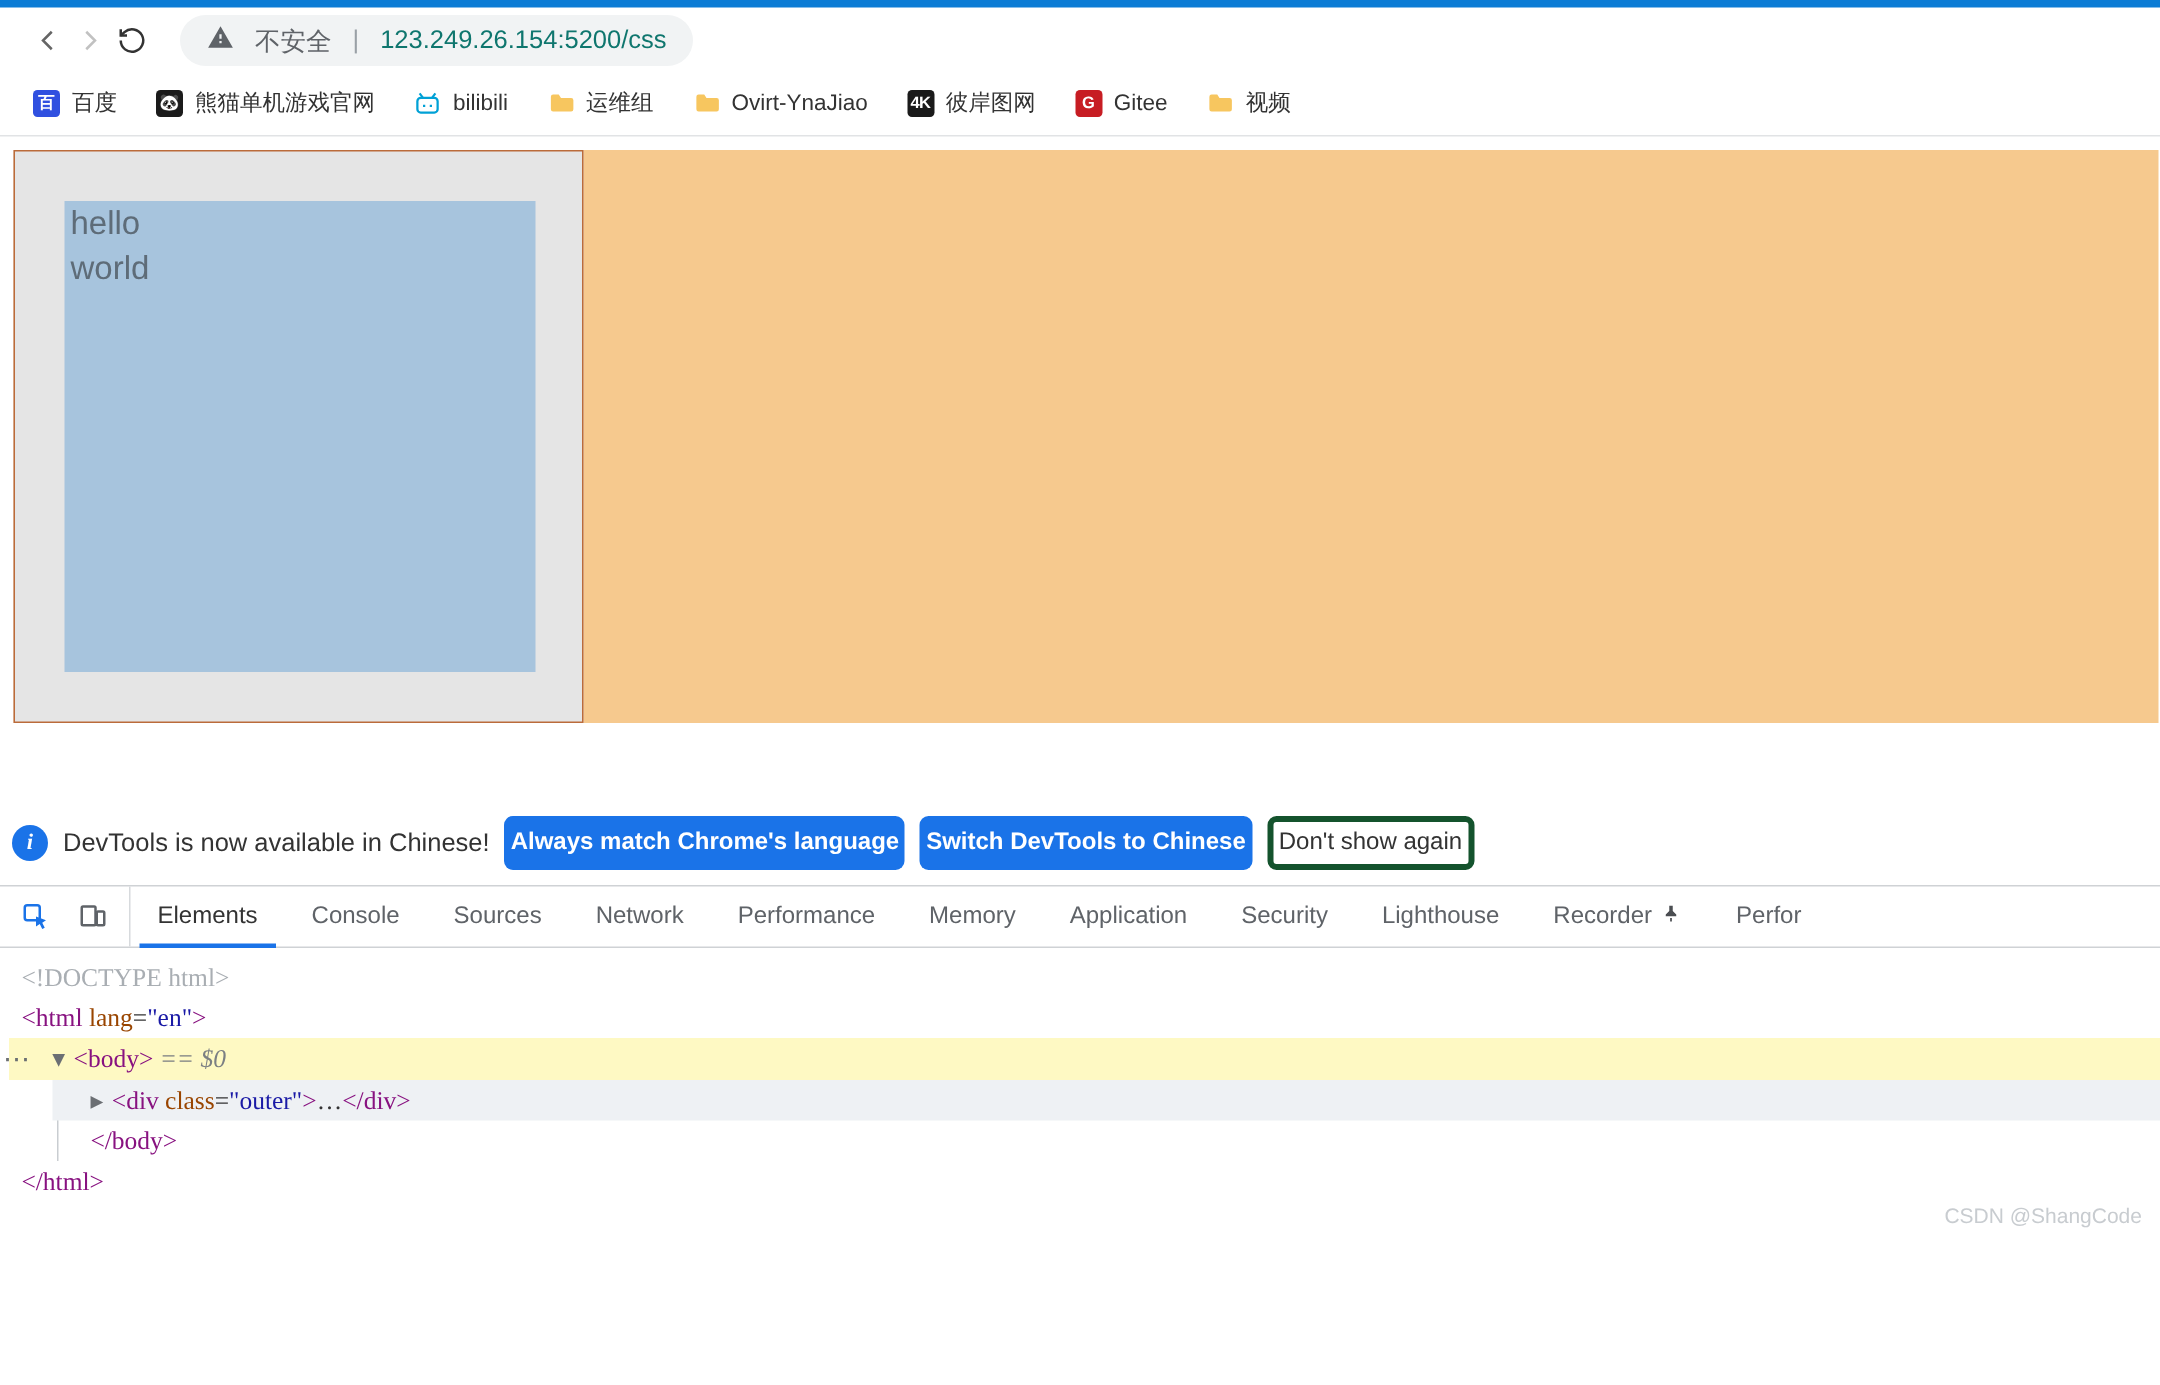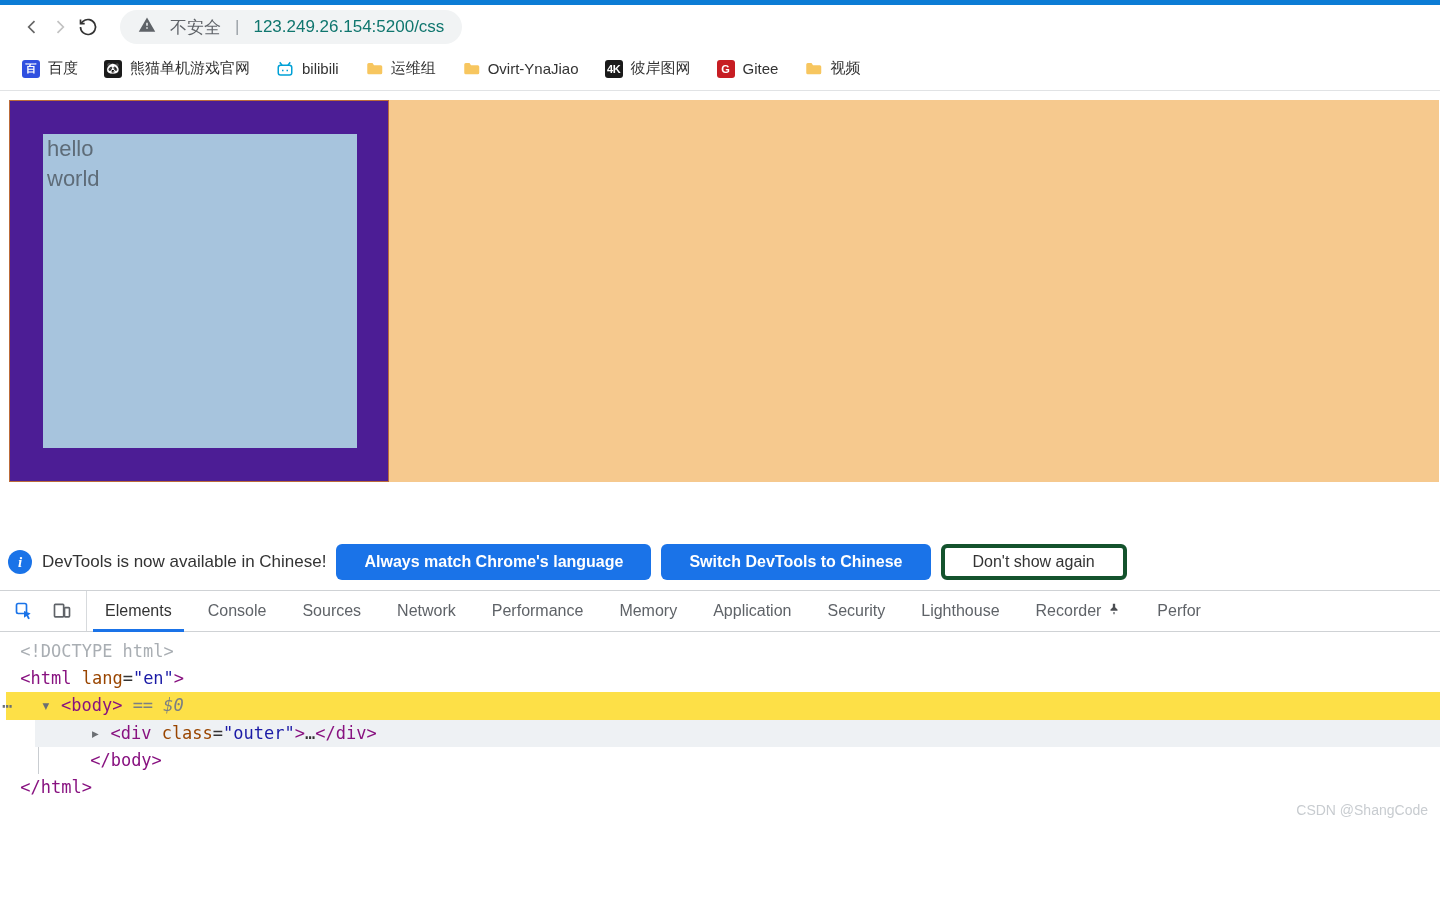--- a/index.html
+++ b/index.html
@@ -63,21 +63,21 @@
   .page-content { padding: 9px 0 0 9px; }
   .outer-box {
     width: 1430px;
     height: 382px;
     background: #f6c98e;
     display: flex;
   }
   .green-box {
     width: 380px;
     height: 100%;
-    background: #4c1d95;
+    background: #e5e5e5;
     border: 1px solid #bb6b3a;
     padding-top: 33px;
     padding-left: 33px;
   }
   .blue-box {
     width: 314px;
     height: 314px;
     background: #a7c4dd;
     color: #5e6c78;
     font-size: 22px;
@@ -92,21 +92,21 @@
     gap: 10px;
     padding: 10px 8px 10px 8px;
     margin-top: 52px;
     font-size: 17px;
     color: #333;
   }
   .lang-bar .info-icon {
     width: 24px; height: 24px; border-radius: 50%; background: #1a73e8; color: #fff;
     display: flex; align-items: center; justify-content: center; font-family: Georgia, serif; font-style: italic; font-weight: bold; font-size: 15px;
   }
-  .btn { height: 36px; padding: 0 28px; border-radius: 6px; font-size: 16px; display: inline-flex; align-items: center; cursor: pointer; font-weight: 600; }
+  .btn { height: 36px; padding: 0 4px; border-radius: 6px; font-size: 16px; display: inline-flex; align-items: center; cursor: pointer; font-weight: 600; }
   .btn-primary { background: #1a73e8; color: #fff; border: none; }
   .btn-default { background: #fff; color: #333; border: 4px solid #14532d; font-weight: 500; }
 
   
   .devtools-header {
     display: flex;
     align-items: center;
     border-top: 1px solid #cfd2d5;
     border-bottom: 1px solid #cfd2d5;
     height: 42px;
@@ -124,23 +124,23 @@
 
   .elements-panel {
     background: #fff;
     padding: 6px 10px 28px 10px;
     font-family: Menlo, Consolas, "DejaVu Sans Mono", monospace;
     font-size: 17px;
     line-height: 1.6;
     color: #333;
     position: relative;
   }
-  .ln { white-space: pre; }
+  .ln { white-space: pre; font-family: Liberation Serif, serif; }
   .ln .caret { display:inline-block; width:10px; color:#6b6f73; }
-  .row-body { background: #fde047; padding-left: 4px; margin-left:-4px; margin-right:-10px; position: relative; }
+  .row-body { background: #fef9c3; padding-left: 16px; margin-left:-4px; margin-right:-10px; position: relative; }
   .row-body::before { content: "⋯"; position: absolute; left: -2px; color: #6b6f73; font-size: 18px; letter-spacing: 1px; top: 0; transform: translateX(-2px); }
   .row-outer-hover { background: #eef1f4; margin-left:-4px; padding-left:4px; margin-right:-10px; }
   .code-gray { color: #a9aeb3; }
   .code-tag { color: #881280; }
   .code-attr { color: #994500; }
   .code-val { color: #1a1aa6; }
   .code-var { color: #7b7f83; font-style: italic; }
   .tree-guide { border-left: 1px solid #c9cdd1; margin-left: 28px; padding-left: 0px; }
 
   .watermark {

